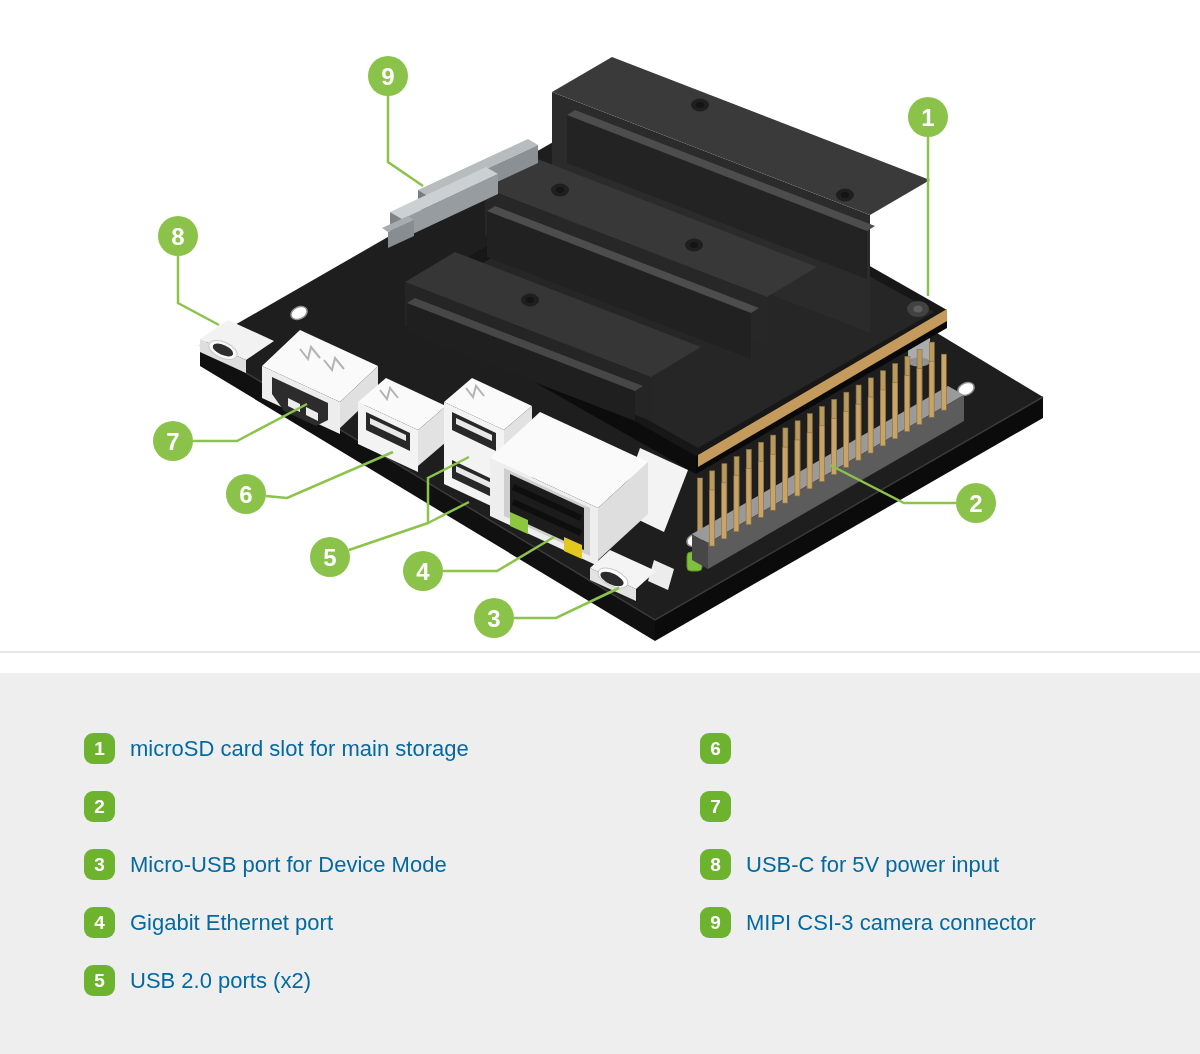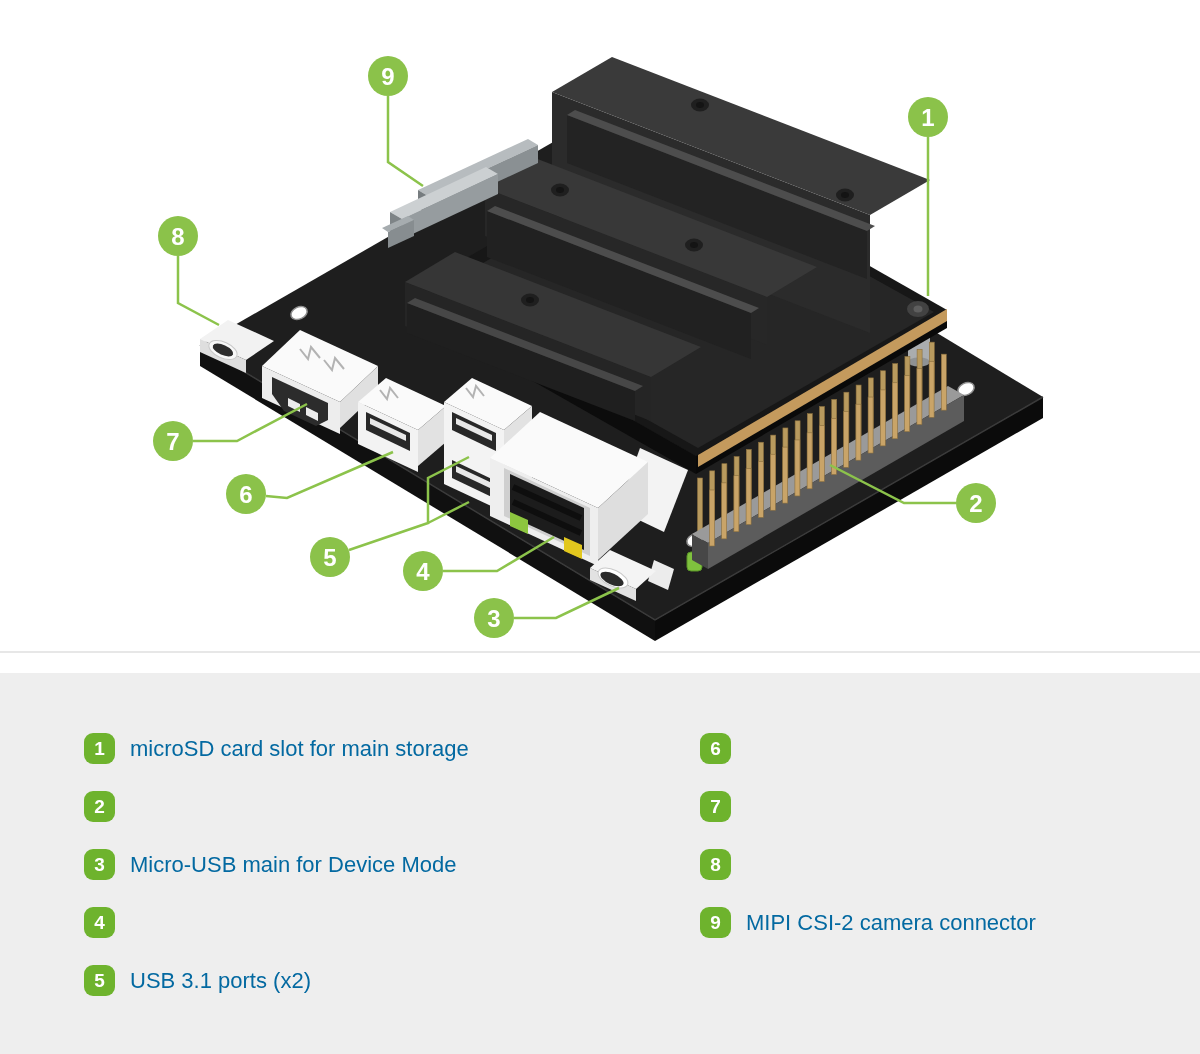--- a/index.html
+++ b/index.html
@@ -256,39 +256,41 @@
     <div class="legend-col col1">
       <div class="legend-item">
         <span class="badge">1</span>
         <span class="legend-label">microSD card slot for main storage</span>
       </div>
       <div class="legend-item">
         <span class="badge">2</span>
       </div>
       <div class="legend-item">
         <span class="badge">3</span>
-        <span class="legend-label">Micro-USB main for Device Mode</span>
+        <span class="legend-label">Micro-USB port for Device Mode</span>
       </div>
       <div class="legend-item">
         <span class="badge">4</span>
+        <span class="legend-label">Gigabit Ethernet port</span>
       </div>
       <div class="legend-item">
         <span class="badge">5</span>
-        <span class="legend-label">USB 3.1 ports (x2)</span>
+        <span class="legend-label">USB 2.0 ports (x2)</span>
       </div>
     </div>
     <div class="legend-col col2">
       <div class="legend-item">
         <span class="badge">6</span>
       </div>
       <div class="legend-item">
         <span class="badge">7</span>
       </div>
       <div class="legend-item">
         <span class="badge">8</span>
+        <span class="legend-label">USB-C for 5V power input</span>
       </div>
       <div class="legend-item">
         <span class="badge">9</span>
-        <span class="legend-label">MIPI CSI-2 camera connector</span>
+        <span class="legend-label">MIPI CSI-3 camera connector</span>
       </div>
     </div>
   </div>
 </div>
 
 </body></html>

